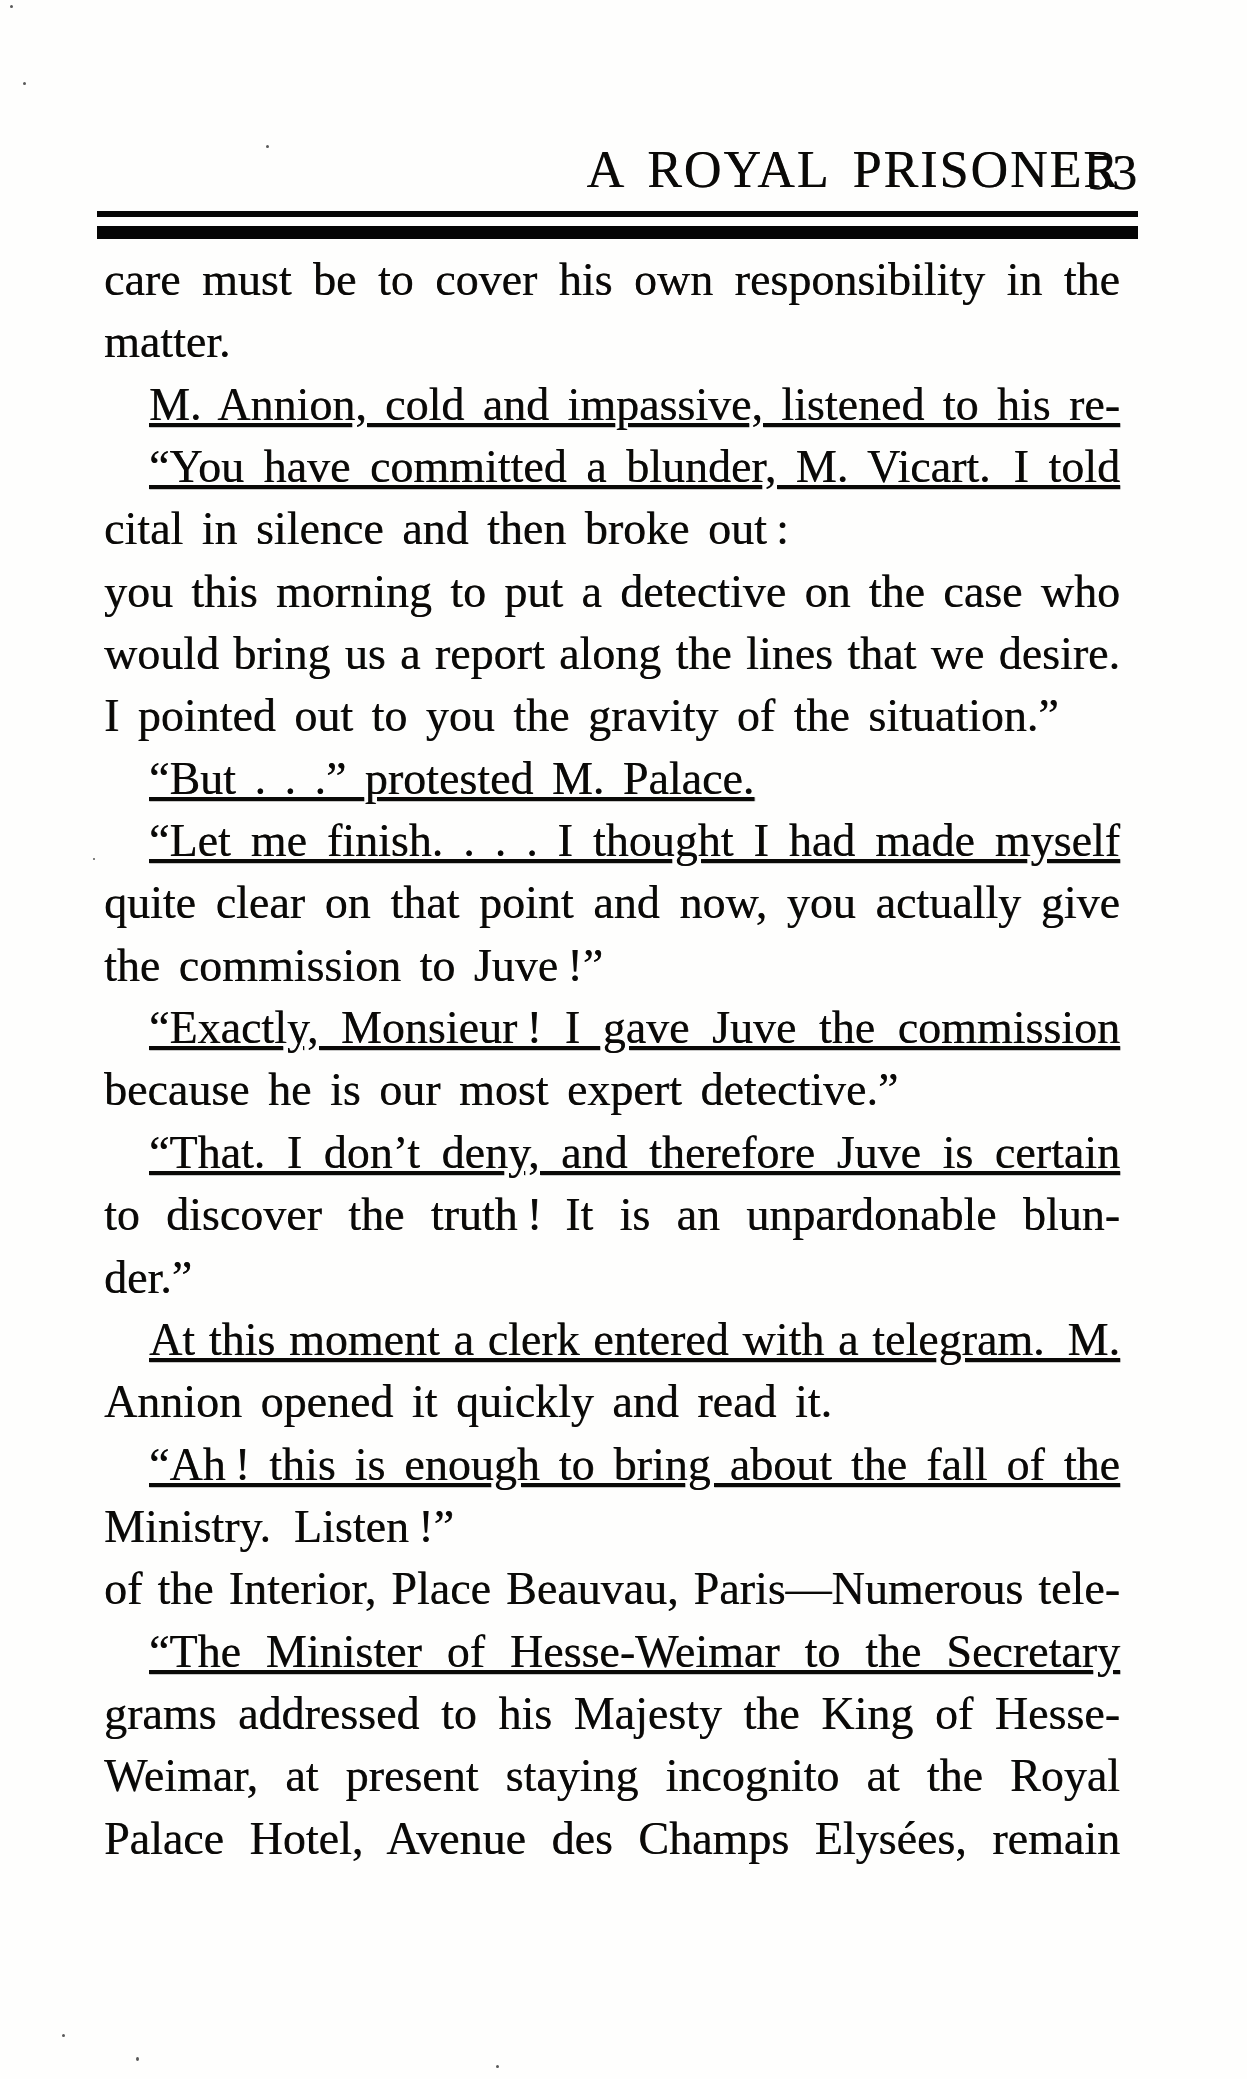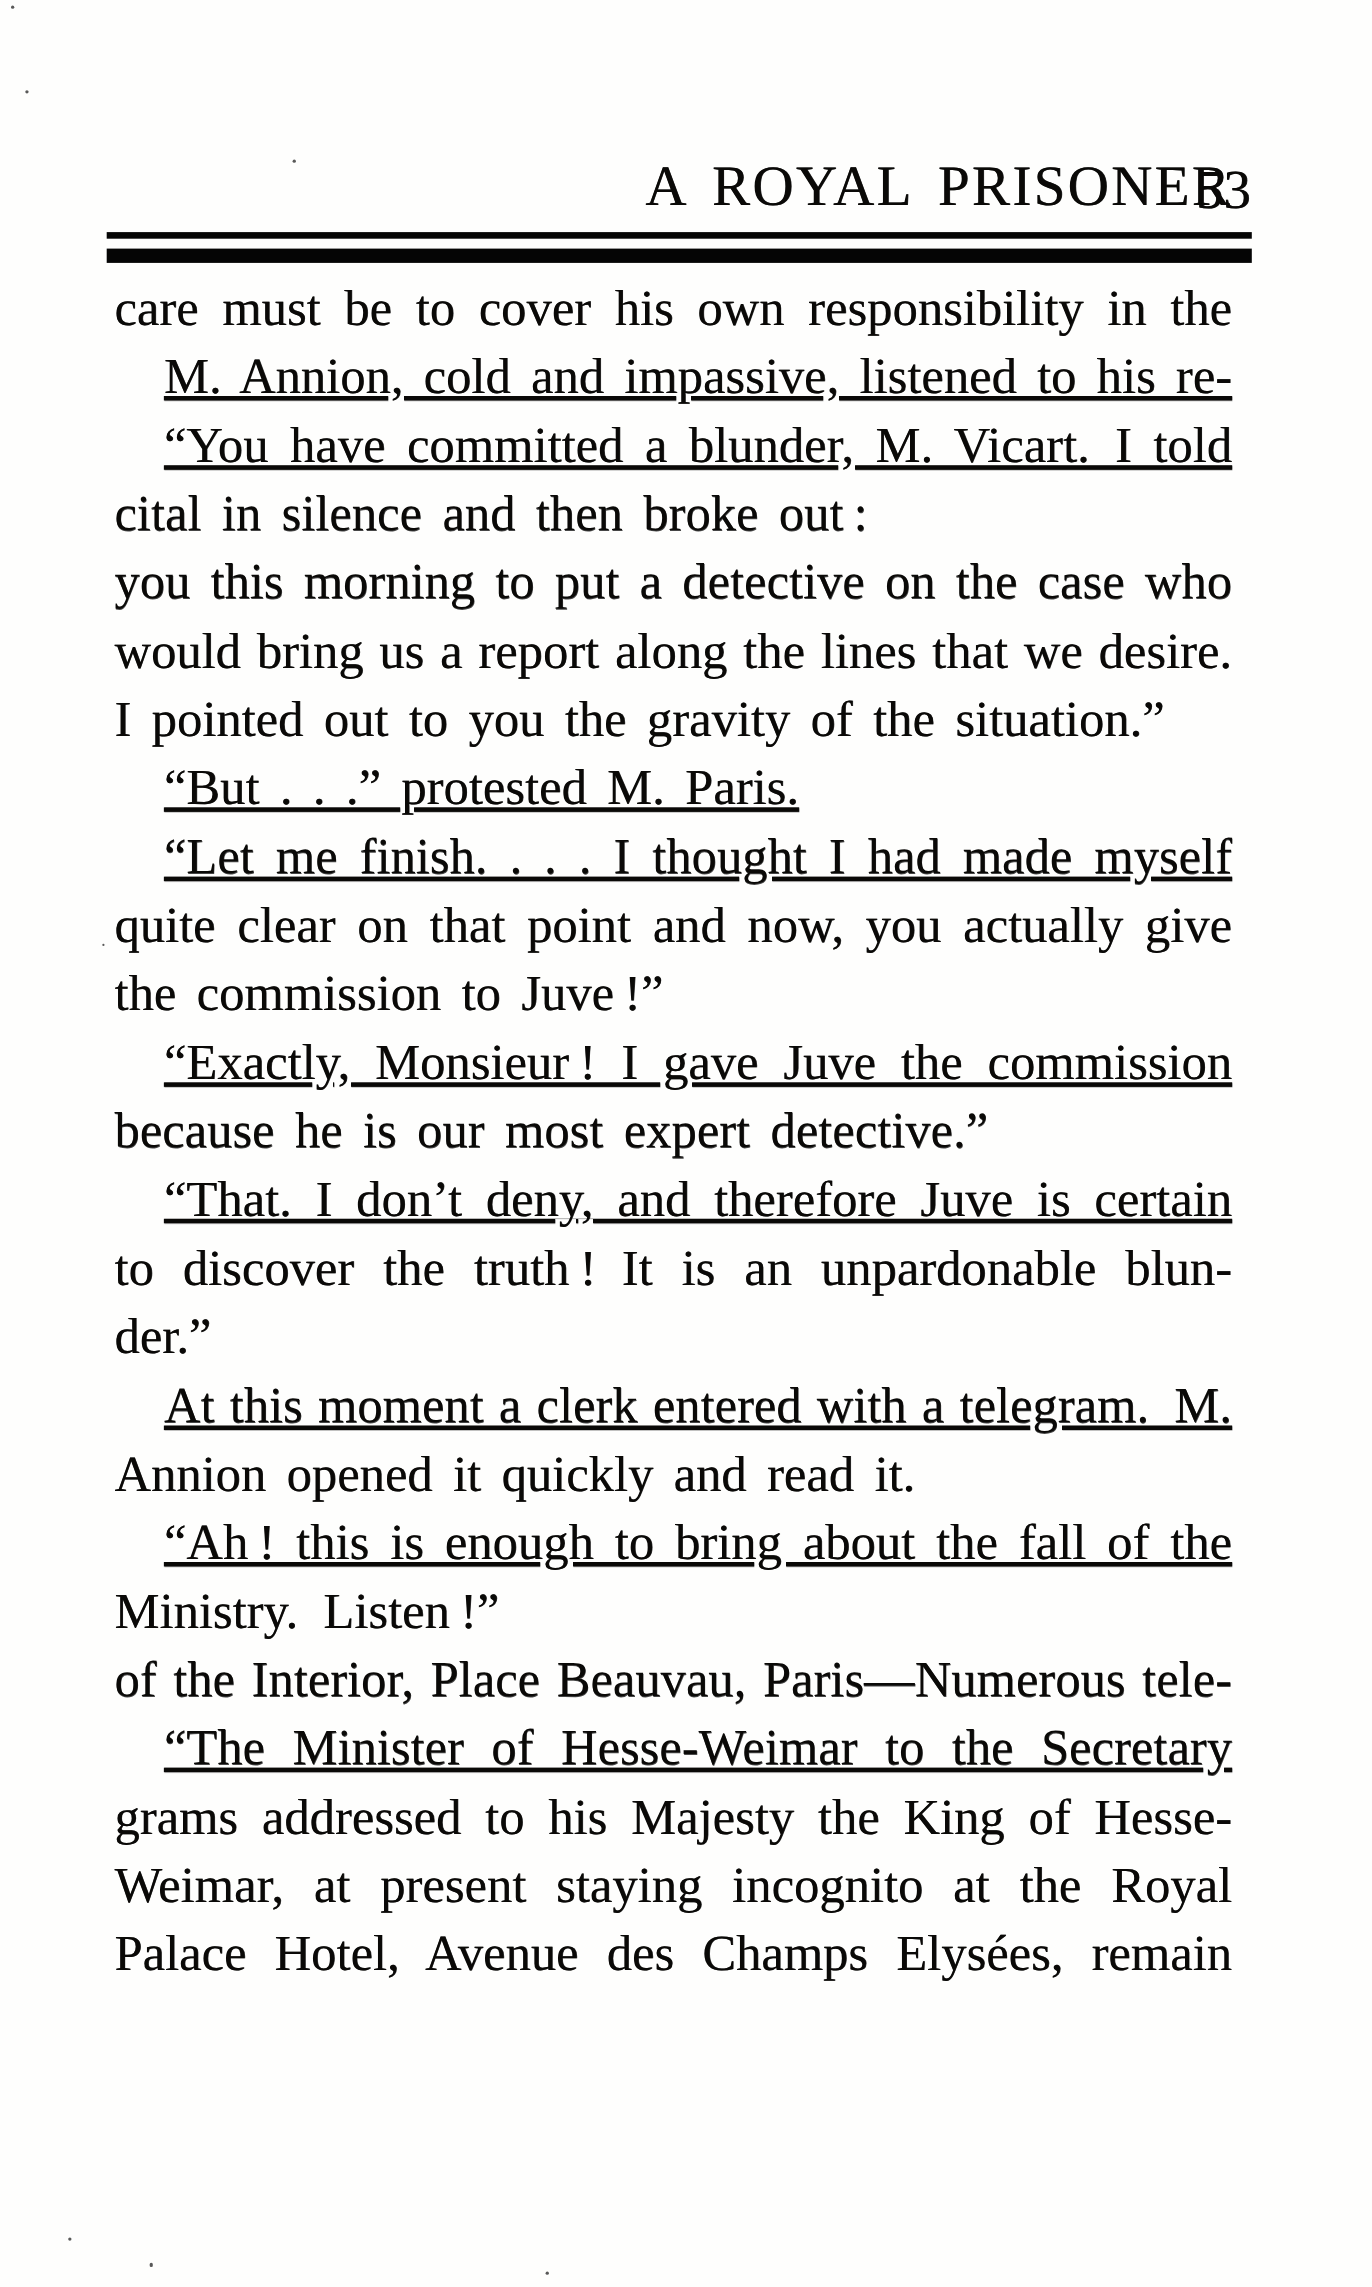--- a/index.html
+++ b/index.html
@@ -80,27 +80,28 @@
 <div class="page">
 
   <div class="running-head">A  ROYAL  PRISONER</div>
   <div class="folio">53</div>
 
   <div class="rule rule-thin"></div>
   <div class="rule rule-thick"></div>
 
   <div class="text-block">
     <div class="line j">care must be to cover his own responsibility in the</div>
+    <div class="line">matter.</div>
     <div class="line j in">M. Annion, cold and impassive, listened to his re-</div>
     <div class="line j in">“You have committed a blunder, M. Vicart. I told</div>
     <div class="line">cital in silence and then broke out :</div>
     <div class="line j">you this morning to put a detective on the case who</div>
     <div class="line j">would bring us a report along the lines that we desire.</div>
     <div class="line">I pointed out to you the gravity of the situation.”</div>
-    <div class="line in">“But . . .” protested M. Paris.</div>
+    <div class="line in">“But . . .” protested M. Palace.</div>
     <div class="line j in">“Let me finish. . . . I thought I had made myself</div>
     <div class="line j">quite clear on that point and now, you actually give</div>
     <div class="line">the commission to Juve !”</div>
     <div class="line j in">“Exactly, Monsieur ! I gave Juve the commission</div>
     <div class="line">because he is our most expert detective.”</div>
     <div class="line j in">“That. I don’t deny, and therefore Juve is certain</div>
     <div class="line j">to discover the truth ! It is an unpardonable blun-</div>
     <div class="line">der.”</div>
     <div class="line j in">At this moment a clerk entered with a telegram. M.</div>
     <div class="line">Annion opened it quickly and read it.</div>

